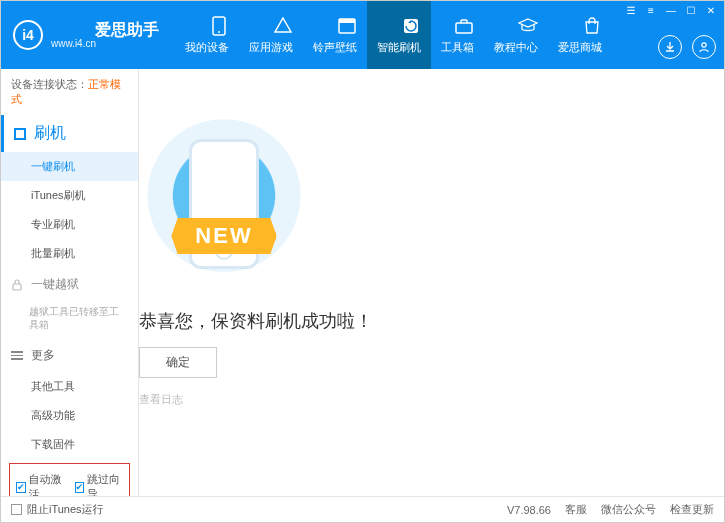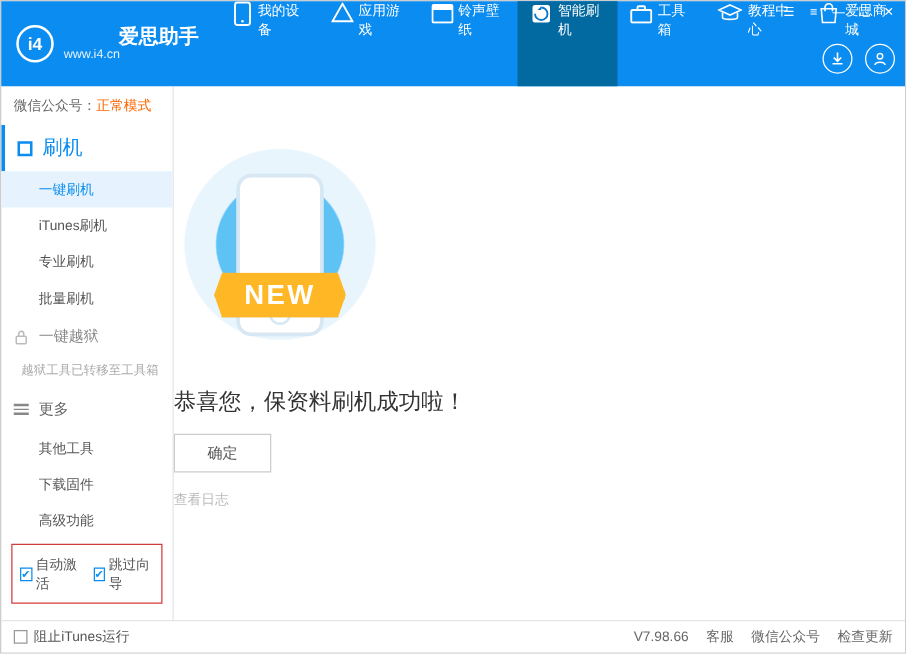--- a/index.html
+++ b/index.html
@@ -5,39 +5,39 @@
 * { margin: 0; padding: 0; box-sizing: border-box; }
 body { font-family: "Microsoft YaHei", Arial, sans-serif; font-size: 12px; background: #fff; width: 725px; height: 523px; overflow: hidden; }
 .window { display: flex; flex-direction: column; height: 100%; border: 1px solid #ccc; }
 .topbar { background: #0a8cf0; height: 68px; display: flex; align-items: stretch; color: #fff; position: relative; }
 .logo-area { display: flex; align-items: center; padding: 0 12px; gap: 8px; }
 .logo-circle { width: 30px; height: 30px; border: 2px solid #fff; border-radius: 50%; display: flex; align-items: center; justify-content: center; font-weight: bold; font-size: 14px; }
 .logo-text { display: flex; flex-direction: column; line-height: 1.1; }
 .logo-title { font-size: 16px; font-weight: bold; margin-left: 44px; }
 .logo-url { font-size: 10px; opacity: 0.9; }
 .nav { display: flex; flex: 1; margin-left: 4px; }
-.nav-item { display: flex; align-items: flex-start; justify-content: center; padding: 0 10px; gap: 4px; cursor: pointer; font-size: 11px; }
+.nav-item { display: flex; flex-direction: column; align-items: flex-end; justify-content: center; padding: 12px 10px; gap: 4px; cursor: pointer; font-size: 11px; }
 .nav-item.active { background: #0369a1; }
 .nav-icon { width: 20px; height: 20px; display: flex; align-items: center; justify-content: center; }
 .winctrl { position: absolute; top: 0; right: 0; display: flex; gap: 6px; padding: 2px 6px; }
 .winctrl span { width: 14px; height: 14px; display: flex; align-items: center; justify-content: center; cursor: pointer; font-size: 10px; }
 .rightctrl { position: absolute; right: 8px; bottom: 10px; display: flex; gap: 10px; }
 .rightctrl .circ { width: 24px; height: 24px; border: 1.5px solid #fff; border-radius: 50%; display: flex; align-items: center; justify-content: center; cursor: pointer; }
 .body { display: flex; flex: 1; overflow: hidden; }
 .sidebar { width: 138px; border-right: 1px solid #e5e5e5; display: flex; flex-direction: column; }
 .conn-status { padding: 8px 10px; font-size: 11px; color: #666; }
 .conn-status .mode { color: #ff6600; }
 .tab-head { display: flex; align-items: center; gap: 8px; padding: 8px 10px; border-left: 3px solid #0a8cf0; color: #0a8cf0; font-size: 16px; }
 .tab-head .sq { width: 12px; height: 12px; border: 2px solid #0a8cf0; display: inline-block; }
 .sub-list { }
 .sub-item { padding: 7px 10px 7px 30px; font-size: 11px; color: #555; cursor: pointer; }
 .sub-item.active { background: #e6f3fe; color: #0a8cf0; }
 .group-head { display: flex; align-items: center; gap: 8px; padding: 8px 10px; color: #888; font-size: 12px; cursor: pointer; }
 .group-head .lock { width: 12px; height: 12px; }
-.group-note { padding: 4px 10px 8px 16px; font-size: 10px; color: #aaa; line-height: 1.3; }
+.group-note { padding: 4px 10px 8px 28px; font-size: 10px; color: #aaa; line-height: 1.3; }
 .more-head { display: flex; align-items: center; gap: 8px; padding: 8px 10px; color: #666; font-size: 12px; }
 .menu-icon { display: inline-block; width: 12px; }
 .menu-icon::before, .menu-icon::after, .menu-icon span { content:""; display:block; height:1.5px; background:#888; margin:2px 0; }
 .checkbox-row { display: flex; gap: 10px; padding: 8px 6px; border: 1.5px solid #d63b3b; margin: 4px 8px; }
 .chk { display: flex; align-items: center; gap: 3px; cursor: pointer; color: #555; font-size: 11px; }
 .chk .box { width: 11px; height: 11px; border: 1px solid #0a8cf0; display: flex; align-items: center; justify-content: center; color: #0a8cf0; font-size: 9px; }
 .main { flex: 1; display: flex; flex-direction: column; align-items: flex-start; justify-content: flex-start; padding-top: 50px; }
 .illus { width: 170px; height: 170px; background: radial-gradient(circle at 50% 45%, #5fc2f4 0%, #5fc2f4 40%, #e8f5fd 41%, #e8f5fd 60%, transparent 61%); border-radius: 50%; position: relative; display: flex; align-items: center; justify-content: center; }
 .illus::before { content:""; position:absolute; width:170px; height:170px; border-radius:50%; background: radial-gradient(circle, #cfeaf9 0%, #cfeaf9 55%, transparent 56%); z-index:-1;}
 .phone-ill { width: 70px; height: 130px; background: #fff; border: 3px solid #d7e8f4; border-radius: 12px; position: relative; }
@@ -148,21 +148,21 @@
             <circle cx="6" cy="4" r="2.2" stroke="#fff" stroke-width="1.2" fill="none"></circle>
             <path d="M2 11 C2 8 10 8 10 11" stroke="#fff" stroke-width="1.2" fill="none"></path>
           </svg>
         </div>
     </div>
   </div>
 
   <div class="body">
     <div class="sidebar">
       <div class="conn-status">
-        <span>微信公众号：</span><span class="mode">正常模式</span>
+        <span>设备连接状态：</span><span class="mode">正常模式</span>
       </div>
       <div class="tab-head">
         <span class="sq"></span>
         <span>刷机</span>
       </div>
       <div class="sub-list">
         <div class="sub-item active">一键刷机</div>
         <div class="sub-item">iTunes刷机</div>
         <div class="sub-item">专业刷机</div>
         <div class="sub-item">批量刷机</div>
@@ -176,22 +176,22 @@
       </div>
       <div class="group-note">越狱工具已转移至工具箱</div>
       <div class="more-head">
         <span class="menu-icon">
             <span></span>
           </span>
         <span>更多</span>
       </div>
       <div class="sub-list">
         <div class="sub-item">其他工具</div>
+        <div class="sub-item">高级功能</div>
         <div class="sub-item">下载固件</div>
-        <div class="sub-item">高级功能</div>
       </div>
       <div class="checkbox-row">
         <label class="chk">
           <span class="box">✔</span>
           <span>自动激活</span>
         </label>
         <label class="chk">
           <span class="box">✔</span>
           <span>跳过向导</span>
         </label>

